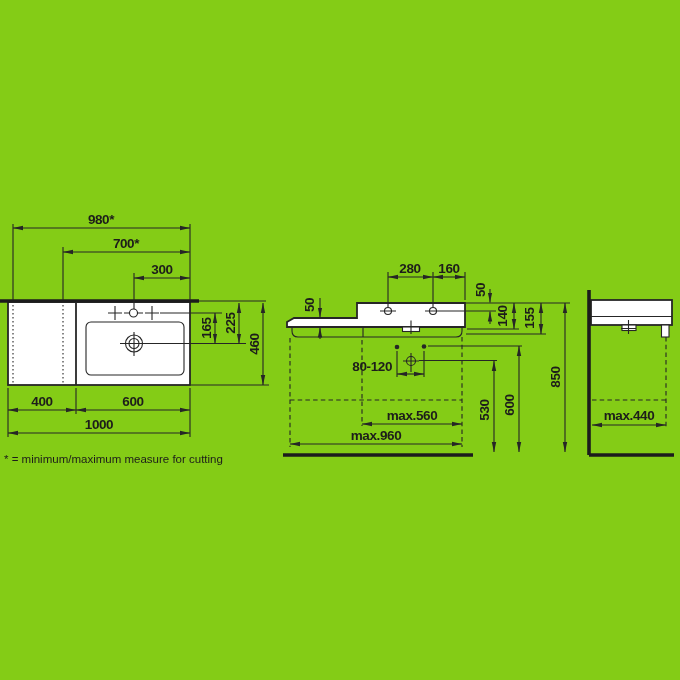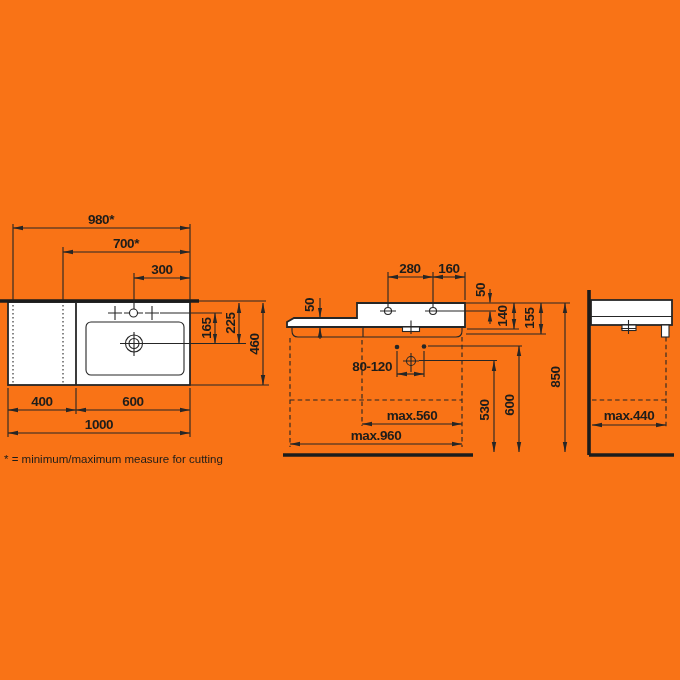--- a/index.html
+++ b/index.html
@@ -1,16 +1,16 @@
 <!DOCTYPE html>
 <html><head>
 <meta charset="utf-8">
 <style>
   html,body{margin:0;padding:0;background:#ffffff;}
-  .stage{position:relative;width:680px;height:680px;background:#f97316;overflow:hidden;
+  .stage{position:relative;width:680px;height:680px;background:#84cc16;overflow:hidden;
          font-family:"Liberation Sans",sans-serif;}
   svg{position:absolute;left:0;top:0;}
   .thin{stroke:#262626;stroke-width:1.1;fill:none;}
   .med{stroke:#262626;stroke-width:1.8;fill:none;}
   .medw{stroke:#262626;stroke-width:1.8;fill:#ffffff;}
   .thinw{stroke:#262626;stroke-width:1.1;fill:#ffffff;}
   .thick{stroke:#1c1c1c;stroke-width:3.6;fill:none;}
   .dot{stroke-dasharray:1.6 2.4;}
   .dash{stroke-dasharray:4.5 3.2;}
   .dim{stroke:#262626;stroke-width:1.1;fill:none;

